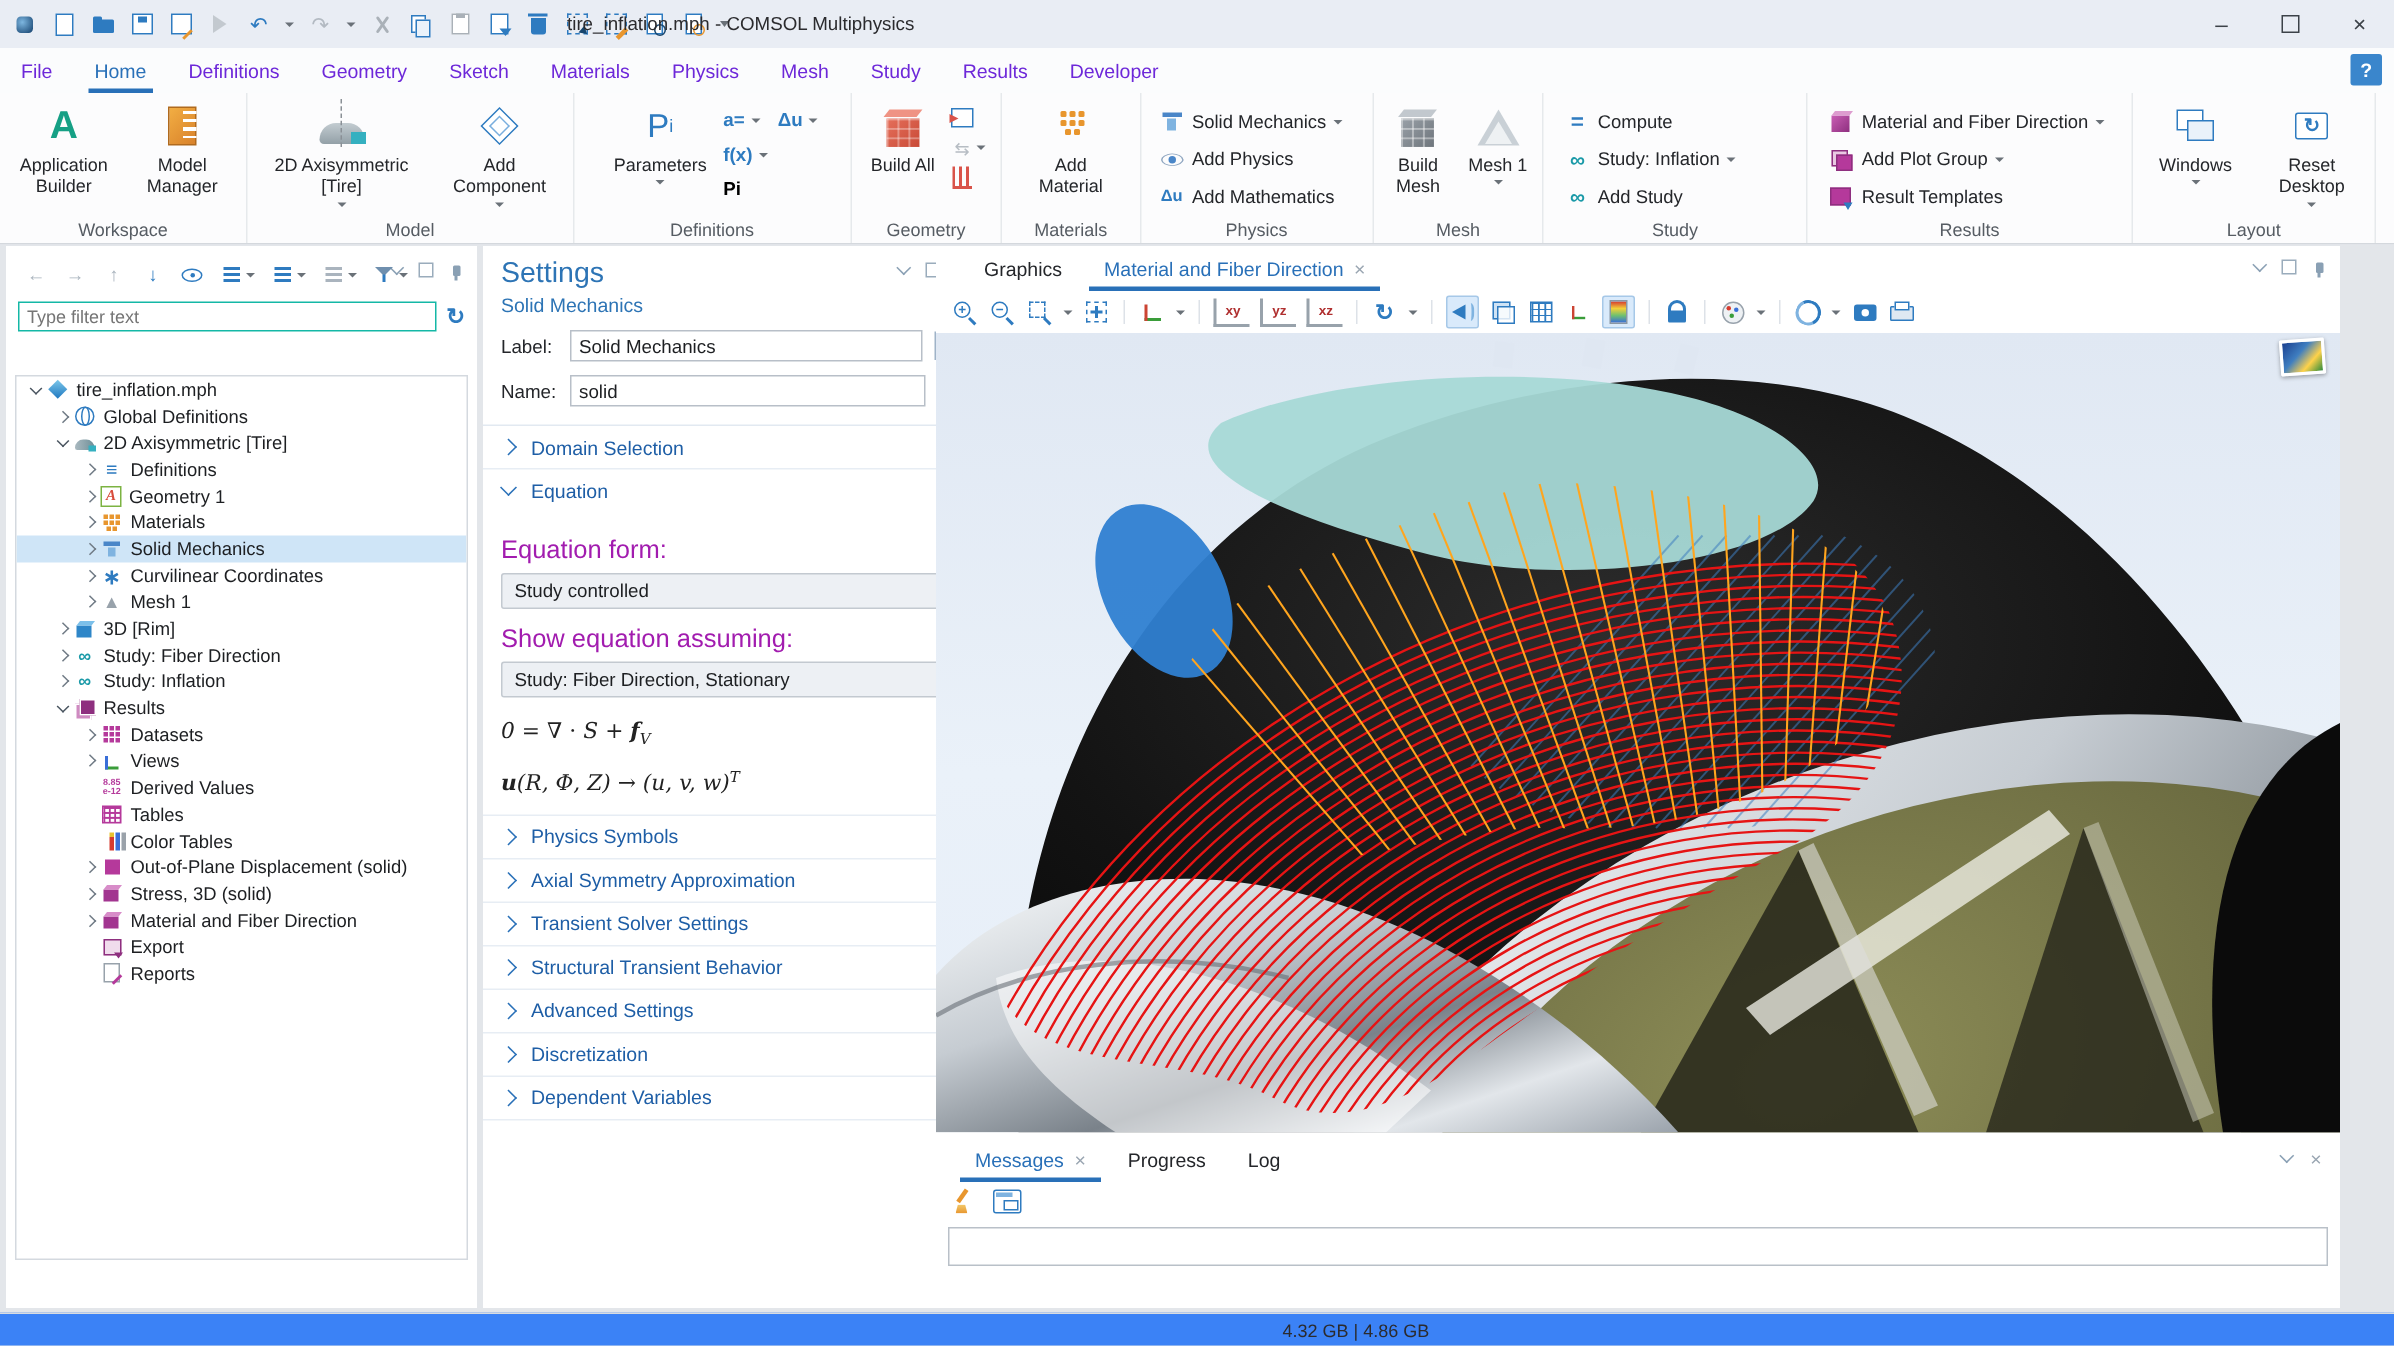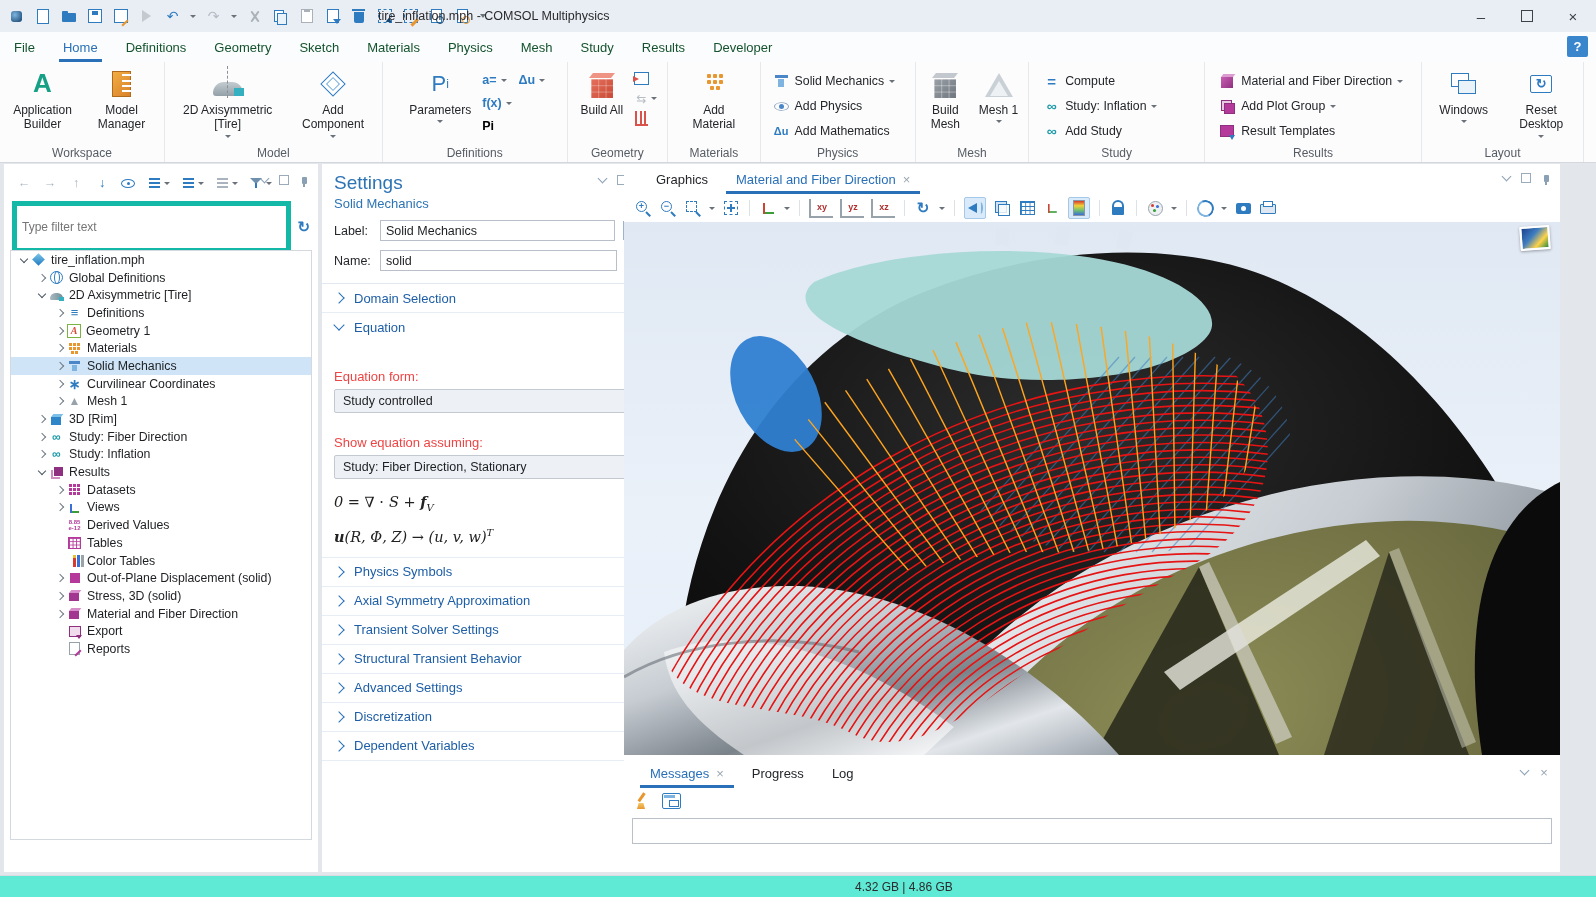--- a/index.html
+++ b/index.html
@@ -37,21 +37,21 @@
   .qi.selpen::after{content:"";position:absolute;right:0;bottom:1px;width:9px;height:2.5px;background:#e8962e;transform:rotate(-45deg)}
   .qi.docm::before{content:"";width:9px;height:12px;border:1.3px solid #2e7bc0;background:#fff}
   .qi.docm::after{content:"";position:absolute;right:1px;bottom:1px;width:6px;height:6px;border:1.6px solid #17466e;border-radius:50%}
   .qi.docm2::after{border-color:#e8962e}
   .win-title{position:absolute;left:378px;top:0;height:32px;display:flex;align-items:center;font-size:12.5px;color:#2b2b2e}
   .winbtns{position:absolute;right:0;top:0;height:32px;display:flex}
   .wb{width:46px;height:32px;display:flex;align-items:center;justify-content:center;color:#3c4248;font-size:15px}
   .wb .sq{width:10px;height:10px;border:1.4px solid #3c4248}
   
   .menubar{position:absolute;left:0;top:32px;width:1596px;height:30px;background:#fbfcfd;display:flex;align-items:stretch}
-  .mtab{padding:0 14px;display:flex;align-items:center;font-size:13px;color:#14532d;position:relative}
+  .mtab{padding:0 14px;display:flex;align-items:center;font-size:13px;color:#6d28d9;position:relative}
   .mtab.active{color:#2970b8}
   .mtab.active::after{content:"";position:absolute;left:10px;right:10px;bottom:0;height:3px;background:#2970b8}
   .helpbtn{position:absolute;right:8px;top:4px;width:21px;height:21px;background:#3a86cc;color:#fff;border-radius:2px;display:flex;align-items:center;justify-content:center;font-weight:bold;font-size:13px}
   
   .ribbon{position:absolute;left:0;top:62px;width:1596px;height:100px;background:#fcfcfd;border-bottom:1px solid #d4d8dd;display:flex}
   .rgroup{position:relative;border-right:1px solid #e6e9ec;padding:4px 6px 16px;display:flex;align-items:flex-start;justify-content:center;gap:6px}
   .rlabel{position:absolute;left:0;right:0;bottom:2px;text-align:center;font-size:12px;color:#565c63}
   .bigbtn{display:flex;flex-direction:column;align-items:center;width:76px;padding-top:2px;gap:3px;font-size:12px;color:#24262a;text-align:center;line-height:1.2}
   .ri{height:32px;display:flex;align-items:center;justify-content:center;position:relative}
   .ri.appA{font-size:26px;font-weight:bold;color:#16a085}
@@ -123,21 +123,21 @@
   .mbtools{display:flex;align-items:center;gap:10px;padding:7px 0 0 12px;height:24px}
   .mt{display:flex;align-items:center;gap:2px;font-size:14px}
   .mi{width:16px;height:16px;position:relative;display:flex;align-items:center;justify-content:center}
   .mi.lines::before{content:"";width:11px;height:10px;background:repeating-linear-gradient(#2e7bc0 0 2px,transparent 2px 4px)}
   .mi.lines.grey::before{background:repeating-linear-gradient(#aab4be 0 2px,transparent 2px 4px)}
   .mi.eye::before{content:"";width:12px;height:7px;border:1.5px solid #2e7bc0;border-radius:50%}
   .mi.eye::after{content:"";position:absolute;width:3px;height:3px;background:#2e7bc0;border-radius:50%}
   .mi.funnel::before{content:"";border-left:6px solid transparent;border-right:6px solid transparent;border-top:6px solid #6f8fae;margin-top:-4px}
   .mi.funnel::after{content:"";position:absolute;top:8px;width:2.5px;height:5px;background:#2e7bc0}
   .filterrow{display:flex;align-items:center;gap:6px;padding:6px 8px 0 8px}
-  .filterinput{flex:1;height:18px;border:5px solid #14b8a6;font-size:12px;padding:12px 5px;color:#3c434a;font-family:"Liberation Sans",sans-serif;outline:none}
+  .filterinput{flex:1;height:18px;border:1px solid #14b8a6;font-size:12px;padding:0 5px;color:#3c434a;font-family:"Liberation Sans",sans-serif;outline:none}
   .refr{color:#2e7bc0;font-size:15px;font-weight:bold}
   .treebox{position:absolute;left:6px;right:6px;top:86px;bottom:32px;border:1px solid #d4d9df;overflow:hidden;background:#fff}
   .trow{display:flex;align-items:center;height:17.7px;white-space:nowrap;font-size:12.3px;color:#1d1f22}
   .trow.sel{background:#cfe5f7}
   .tchev{width:13px;flex:none;display:flex;align-items:center;justify-content:center}
   .tchev.col::before{content:"";width:5px;height:5px;border-top:1.5px solid #707a85;border-right:1.5px solid #707a85;transform:rotate(45deg)}
   .tchev.exp::before{content:"";width:5px;height:5px;border-right:1.5px solid #4a5560;border-bottom:1.5px solid #4a5560;transform:rotate(45deg);margin-top:-2px}
   .ti{width:15px;height:15px;margin:0 5px 0 1px;position:relative;flex:none;display:flex;align-items:center;justify-content:center;font-size:12px;line-height:1}
   .ti.mph::before{content:"";width:9px;height:9px;background:linear-gradient(135deg,#7cc7ea,#1f78c0);transform:rotate(45deg)}
   .ti.globe::before{content:"";width:11px;height:11px;border:1.4px solid #2e7bc0;border-radius:50%}
@@ -178,21 +178,21 @@
   .fieldrow input{flex:1;height:19px;border:1px solid #b8bfc8;font-size:12.5px;padding:0 5px;font-family:"Liberation Sans",sans-serif;color:#1d1f22;outline:none}
   .editico{width:19px;height:17px;border:1px solid #9fb3c8;background:#fff;position:relative;flex:none}
   .editico::before{content:"";position:absolute;left:2px;top:2px;bottom:2px;width:4px;background:#3aa05a}
   .editico::after{content:"";position:absolute;right:2px;top:4px;width:8px;height:7px;background:repeating-linear-gradient(#8aa0b4 0 1.5px,transparent 1.5px 3.5px)}
   .secwrap{margin-top:12px;border-top:1px solid #e2e9f1}
   .sec{display:flex;align-items:center;gap:11px;height:28px;border-bottom:1px solid #e7edf4;padding-left:13px;color:#1e5ea6;font-size:13px}
   .sec .schev{width:7px;height:7px;flex:none}
   .schev.col{border-top:1.7px solid #2970b8;border-right:1.7px solid #2970b8;transform:rotate(45deg)}
   .schev.exp{border-right:1.7px solid #2970b8;border-bottom:1.7px solid #2970b8;transform:rotate(45deg);margin-top:-4px}
   .eqcontent{padding:6px 12px 10px;border-bottom:1px solid #e7edf4}
-  .eqlabel{font-size:13px;color:#ef4444;margin:22px 0 5px}
+  .eqlabel{font-size:17px;color:#a21caf;margin:10px 0 5px}
   .combo{height:22px;background:#edf0f4;border:1px solid #c3c9d0;border-radius:2px;display:flex;align-items:center;padding:0 8px;font-size:12.5px;color:#1d1f22;justify-content:space-between}
   .eqmath{font-family:"DejaVu Serif",serif;font-style:italic;font-size:14.5px;color:#222;margin:14px 0 2px}
   .eqmath b{font-style:italic}
   .eqmath sub{font-size:10px}
   .eqmath sup{font-size:10px}
   
   .gtabs{display:flex;align-items:flex-end;height:30px;background:#fff;padding-left:20px;gap:4px}
   .gtab{display:flex;align-items:center;gap:7px;padding:0 12px 7px;font-size:13px;color:#24262a;position:relative}
   .gtab.active{color:#2970b8}
   .gtab.active::after{content:"";position:absolute;left:2px;right:2px;bottom:0;height:3px;background:#2970b8}
@@ -239,21 +239,21 @@
   .msgtabs{display:flex;align-items:flex-end;height:28px;padding-left:14px;gap:4px;position:relative}
   .msgtoolbar{display:flex;align-items:center;gap:10px;height:26px;padding-left:12px}
   .broom{width:16px;height:16px;position:relative}
   .broom::before{content:"";position:absolute;left:7px;top:0;width:2.5px;height:10px;background:#e8962e;transform:rotate(35deg);transform-origin:top center}
   .broom::after{content:"";position:absolute;left:1px;bottom:0;width:8px;height:6px;background:linear-gradient(180deg,#f2c96b,#e8962e);clip-path:polygon(20% 0,80% 0,100% 100%,0 100%)}
   .mailico{width:17px;height:14px;border:1.4px solid #2e7bc0;border-radius:2px;position:relative}
   .mailico::before{content:"";position:absolute;left:1px;top:1px;width:11px;height:3px;background:#7fb3e0}
   .mailico::after{content:"";position:absolute;right:1px;bottom:1px;width:8px;height:5px;border:1.2px solid #2e7bc0;background:#fff}
   .msginput{position:absolute;left:8px;right:8px;top:58px;height:24px;border:1px solid #b9c0c8;background:#fff}
   
-  .statusbar{position:absolute;left:0;top:875px;width:1596px;height:22px;background:#5eead4;border-top:1px solid #d9dce0;display:flex;align-items:center}
+  .statusbar{position:absolute;left:0;top:875px;width:1596px;height:22px;background:#3b82f6;border-top:1px solid #d9dce0;display:flex;align-items:center}
   .mem{position:absolute;left:855px;font-size:12px;color:#2b2b2e}
 </style>
 </head>
 <body>
 
 <div class="titlebar">
   <div class="qat">
     <span class="qi logo"></span>
     <span class="qi newf"></span>
     <span class="qi openf"></span>

